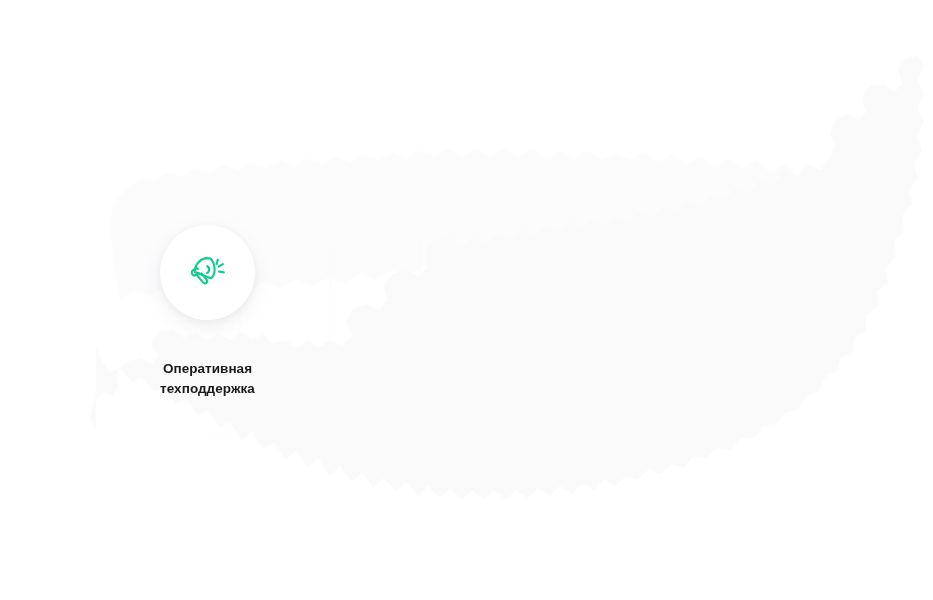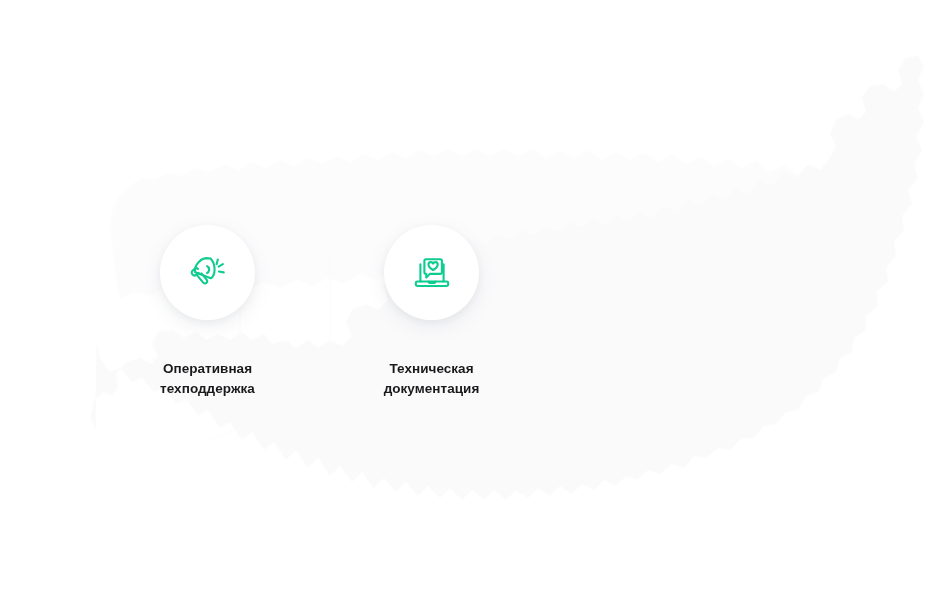--- a/index.html
+++ b/index.html
@@ -52,21 +52,20 @@
     width: 933px;
     height: 600px;
     display: flex;
     flex-direction: row;
     align-items: flex-start;
     justify-content: flex-start;
     padding-left: 117px;
     padding-top: 225px;
     box-sizing: border-box;
     z-index: 2;
-    gap: 43px;
   }
 
   .feature {
     width: 181px;
     display: flex;
     flex-direction: column;
     align-items: center;
   }
 
   .icon-badge {
@@ -177,37 +176,16 @@
           <path d="M34.8 11.6 L33.6 16.2"></path>
           <path d="M39.9 16.2 L35.6 18.6"></path>
           <path d="M40.8 24.4 L35.9 23.5"></path>
         </svg>
       </div>
       <div class="feature-label">Оперативная
 техподдержка</div>
     </div>
 
 
-    <div class="feature">
-      <div class="icon-badge">
-        <svg width="50" height="50" viewBox="0 0 50 50" fill="none" stroke="#0ecb8e" stroke-width="2.1" stroke-linecap="round" stroke-linejoin="round">
-          <path d="M13.4 16.4 L13.4 33.5"></path>
-          <path d="M36.6 16.4 L36.6 33.5"></path>
-          <path d="M10.2 33.5 L39.8 33.5 C40.6 33.5 41.2 34.1 41.2 34.9 L41.2 36.0
-                   C41.2 37.1 40.3 38.0 39.2 38.0 L10.8 38.0 C9.7 38.0 8.8 37.1 8.8 36.0
-                   L8.8 34.9 C8.8 34.1 9.4 33.5 10.2 33.5 Z"></path>
-          <path d="M21.4 33.5 L22.6 35.0 L27.4 35.0 L28.6 33.5"></path>
-          <path d="M19.0 11.2 L33.3 11.2 C34.2 11.2 34.9 11.9 34.9 12.8 L34.9 24.3
-                   C34.9 25.2 34.2 25.9 33.3 25.9 L22.8 25.9 L19.3 29.6 L19.3 25.9
-                   L19.0 25.9 C18.1 25.9 17.4 25.2 17.4 24.3 L17.4 12.8
-                   C17.4 11.9 18.1 11.2 19.0 11.2 Z"></path>
-          <path d="M26.1 22.0 C26.1 22.0 21.5 19.3 21.5 16.4 C21.5 15.1 22.5 14.1 23.8 14.1
-                   C24.8 14.1 25.7 14.7 26.1 15.6 C26.5 14.7 27.4 14.1 28.4 14.1
-                   C29.7 14.1 30.7 15.1 30.7 16.4 C30.7 19.3 26.1 22.0 26.1 22.0 Z"></path>
-        </svg>
-      </div>
-      <div class="feature-label">Техническая
-документация</div>
-    </div>
 
 
   </div>
 </div>
 
 </body></html>

